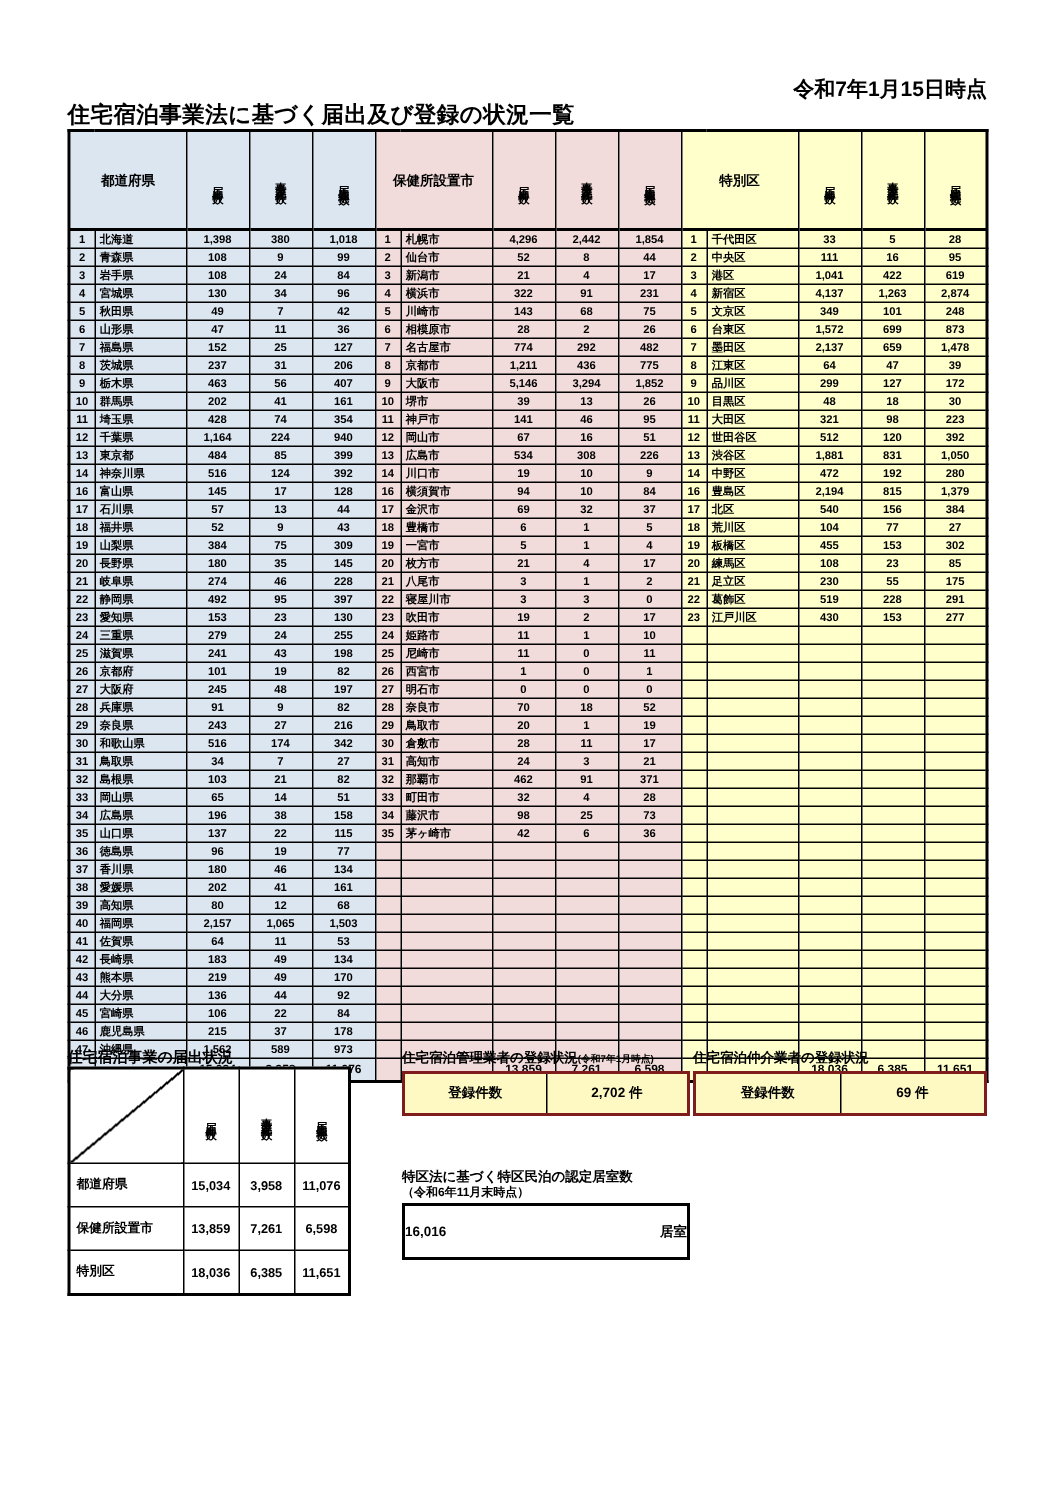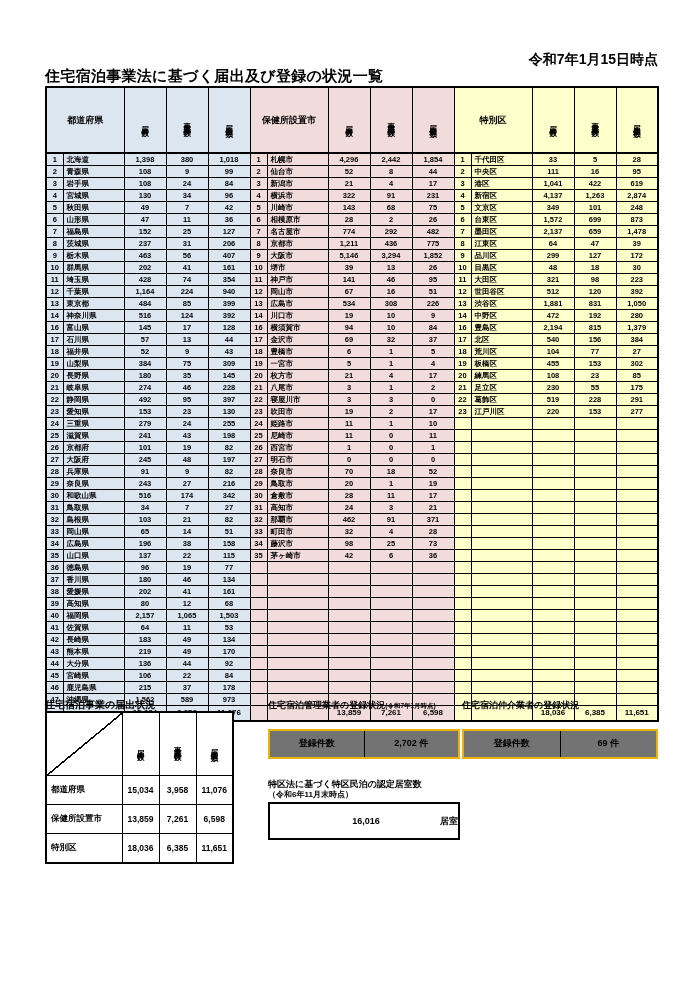--- a/index.html
+++ b/index.html
@@ -37,25 +37,25 @@
   .summary tbody td.lbl{text-align:left;padding-left:4px}
 
   
   .box{position:absolute}
   .box-kanri{left:268px;top:700px;width:192px}
   .box-chukai{left:462px;top:700px;width:196px}
   .box-tokku{left:268px;top:779px;width:192px}
   .box-title{font-size:9px;line-height:1.2}
   .box-title .note{font-size:6.5px}
   .box-note{font-size:8px;line-height:1.2}
-  .reg-table{border:2px solid #eab308;display:flex;height:26px;margin-top:18px;background:#737373}
+  .reg-table{border:2px solid #7f1d1d;display:flex;height:26px;margin-top:3px;background:#fef9c3}
   .reg-table .cell{flex:1;display:flex;align-items:center;justify-content:center;font-size:9px}
   .reg-table .cell + .cell{border-left:1px solid #000}
   .tokku-box{border:2px solid #000;height:34px;display:flex;align-items:center;margin-top:3px;font-size:9px;background:#fff}
-  .tokku-box .num{flex:1.4;text-align:right}
+  .tokku-box .num{flex:1.4;text-align:left}
   .tokku-box .unit{flex:1;text-align:right}
 </style>
 </head>
 <body>
 
 <div class="doc-title">住宅宿泊事業法に基づく届出及び登録の状況一覧</div>
 <div class="doc-asof">令和7年1月15日時点</div>
 
 <table class="main">
   <colgroup>
@@ -455,21 +455,21 @@
         <td class="s0">153</td>
         <td class="s0">23</td>
         <td class="s0">130</td>
         <td class="s1 sec-start">23</td>
         <td class="s1 name">吹田市</td>
         <td class="s1">19</td>
         <td class="s1">2</td>
         <td class="s1">17</td>
         <td class="s2 sec-start">23</td>
         <td class="s2 name">江戸川区</td>
-        <td class="s2">220</td>
+        <td class="s2">430</td>
         <td class="s2">153</td>
         <td class="s2">277</td>
       </tr>
       <tr>
         <td class="s0 sec-start">24</td>
         <td class="s0 name">三重県</td>
         <td class="s0">279</td>
         <td class="s0">24</td>
         <td class="s0">255</td>
         <td class="s1 sec-start">24</td>

